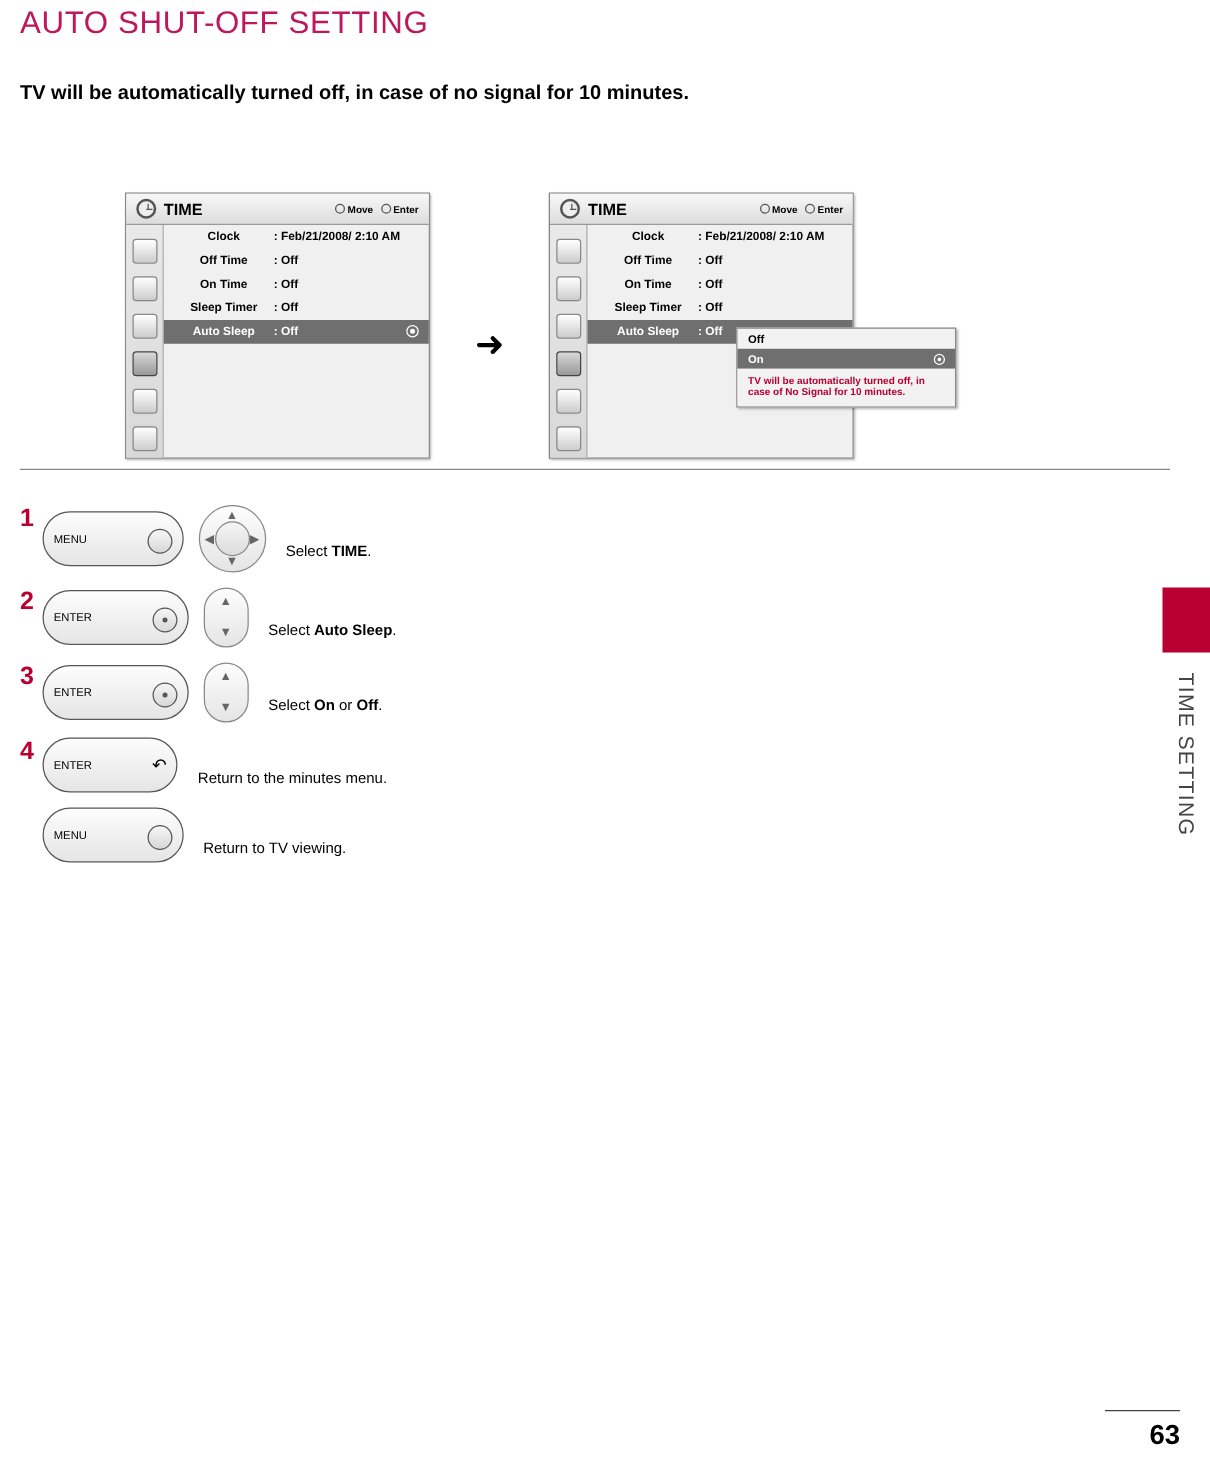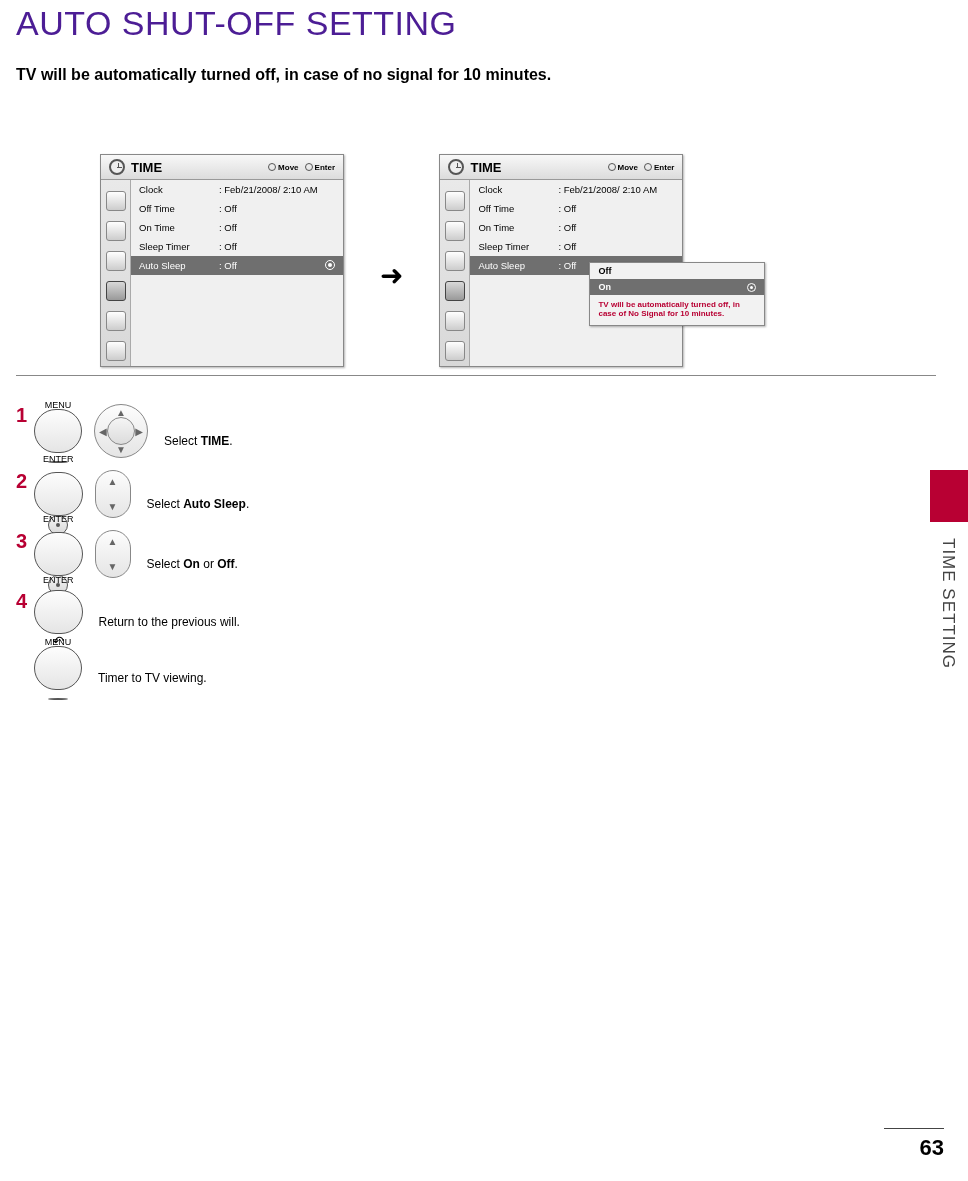--- a/index.html
+++ b/index.html
@@ -5,22 +5,22 @@
   * { box-sizing: border-box; margin: 0; padding: 0; }
   body {
     font-family: Arial, Helvetica, sans-serif;
     width: 968px;
     height: 1181px;
     position: relative;
     background: #fff;
     color: #000;
   }
   .page-title {
-    color: #4c1d95;
-    font-size: 34px;
+    color: #be185d;
+    font-size: 25px;
     font-weight: 500;
     letter-spacing: 0.5px;
     position: absolute;
     top: 4px;
     left: 16px;
   }
   .subtitle {
     position: absolute;
     top: 66px;
     left: 16px;
@@ -82,21 +82,22 @@
     margin: 5px 0;
     background: linear-gradient(#fff,#ccc);
   }
   .tv-icons-col .mini-icon.active {
     border-color: #444;
     background: linear-gradient(#d8d8d8,#999);
   }
   .menu-rows {
     flex: 1;
     font-size: 9.5px;
-    font-weight: normal;
+    font-weight: bold;
+    text-align: center;
   }
   .menu-row {
     display: flex;
     justify-content: flex-start;
     padding: 4px 8px;
   }
   .menu-row .label { width: 80px;}
   .menu-row.highlight {
     background: #6f6f6f;
     color: #fff;
@@ -139,21 +140,21 @@
 
   .steps { position:absolute; top:392px; left:16px; width:700px;}
   .step { display:flex; align-items:center; margin: 12px 0;}
   .step-num { color:#b80033; font-size:20px; font-weight:bold; width:12px; align-self:flex-start;}
   .btn-pill {
     min-width:48px;
     height:44px;
     border:1.5px solid #555;
     border-radius:24px;
     display:flex;
-    flex-direction:column;
+    flex-direction:row;
     align-items:center;
     justify-content:center;
     margin: 0 6px;
     font-size:9px;
     background:linear-gradient(#fdfdfd,#e5e5e5);
     padding: 0 8px;
     gap: 48px;
   }
   .btn-pill .circle {
     width:20px;height:20px;border:1.5px solid #555;border-radius:50%;display:block;margin-top:3px;
@@ -386,30 +387,30 @@
       <span>Select </span><b>On</b><span> or </span><b>Off</b><span>.</span>
     </div>
   </div>
 
   <div class="step">
     <div class="step-num">4</div>
     <div class="btn-pill">
       <span>ENTER</span>
       <span class="ret">↶</span>
     </div>
-    <div class="step-text">Return to the previous will.</div>
+    <div class="step-text">Return to the minutes menu.</div>
   </div>
 
   <div class="step">
     <div class="step-num"></div>
     <div class="btn-pill">
       <span>MENU</span>
       <span class="circle"></span>
     </div>
-    <div class="step-text">Timer to TV viewing.</div>
+    <div class="step-text">Return to TV viewing.</div>
   </div>
 
 </div>
 
 <div class="side-tab">
   <div class="red-block"></div>
   <div class="vtext">TIME SETTING</div>
 </div>
 
 <div class="pagenum-rule"></div>

